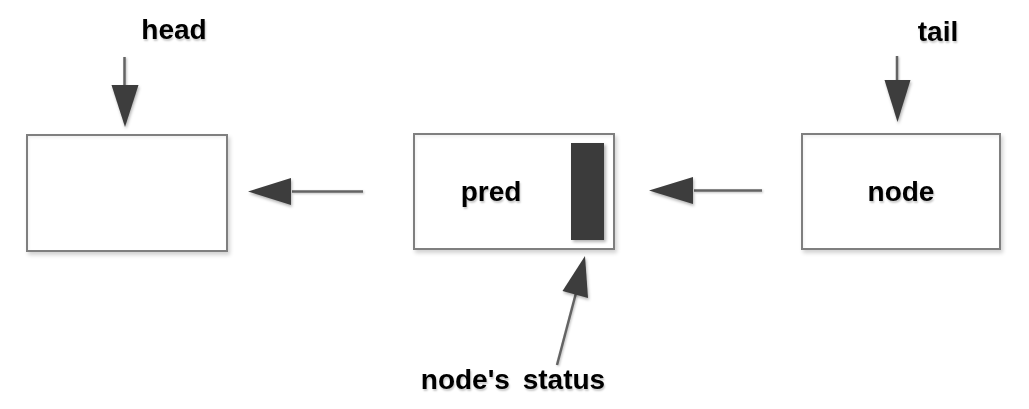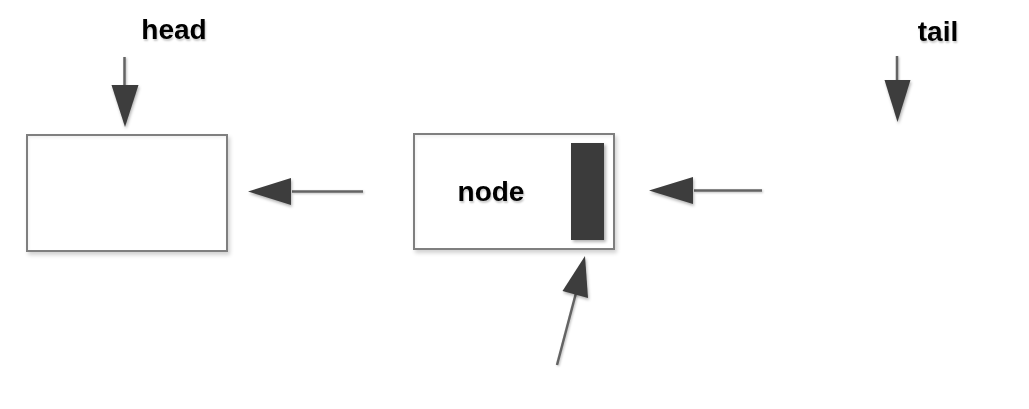--- a/index.html
+++ b/index.html
@@ -75,37 +75,41 @@
 
   <div class="pointer-label" id="head-label">head</div>
 
   <div class="pointer-label" id="tail-label">tail</div>
 
   <div class="box" id="left-box">
     <div class="box-label"></div>
   </div>
 
   <div class="box" id="mid-box">
-    <div class="box-label" id="pred-label">node</div>
+    <div class="box-label" id="pred-label">pred</div>
     <div class="status-bar"></div>
   </div>
 
+  <div class="box" id="right-box">
+    <div class="box-label">node</div>
+  </div>
 
   <svg class="overlay" width="1029" height="409" viewBox="0 0 1029 409">
 
     <line class="arrow-line" x1="124.5" y1="57" x2="124.5" y2="88" stroke="#646464" stroke-width="2.5"></line>
     <polygon class="arrow-head" points="111.5,85 138.5,85 125,127" fill="#3d3d3d"></polygon>
 
     <line class="arrow-line" x1="897" y1="56" x2="897" y2="84" stroke="#646464" stroke-width="2.5"></line>
     <polygon class="arrow-head" points="884.5,80 910.5,80 897.5,122" fill="#3d3d3d"></polygon>
 
     <line class="arrow-line" x1="363" y1="191.5" x2="292" y2="191.5" stroke="#646464" stroke-width="2.5"></line>
     <polygon class="arrow-head" points="291,178 291,205 248,191.5" fill="#3d3d3d"></polygon>
 
     <line class="arrow-line" x1="762" y1="190.5" x2="694" y2="190.5" stroke="#646464" stroke-width="2.5"></line>
     <polygon class="arrow-head" points="693,177 693,204 649,190.5" fill="#3d3d3d"></polygon>
 
     <line class="arrow-line" x1="557" y1="365" x2="576" y2="293" stroke="#646464" stroke-width="2.5"></line>
     <polygon class="arrow-head" points="585,256 588,298 562.5,291" fill="#3d3d3d"></polygon>
   </svg>
 
+  <div class="pointer-label" id="status-label">node's status</div>
 
 </div>
 
 </body></html>

